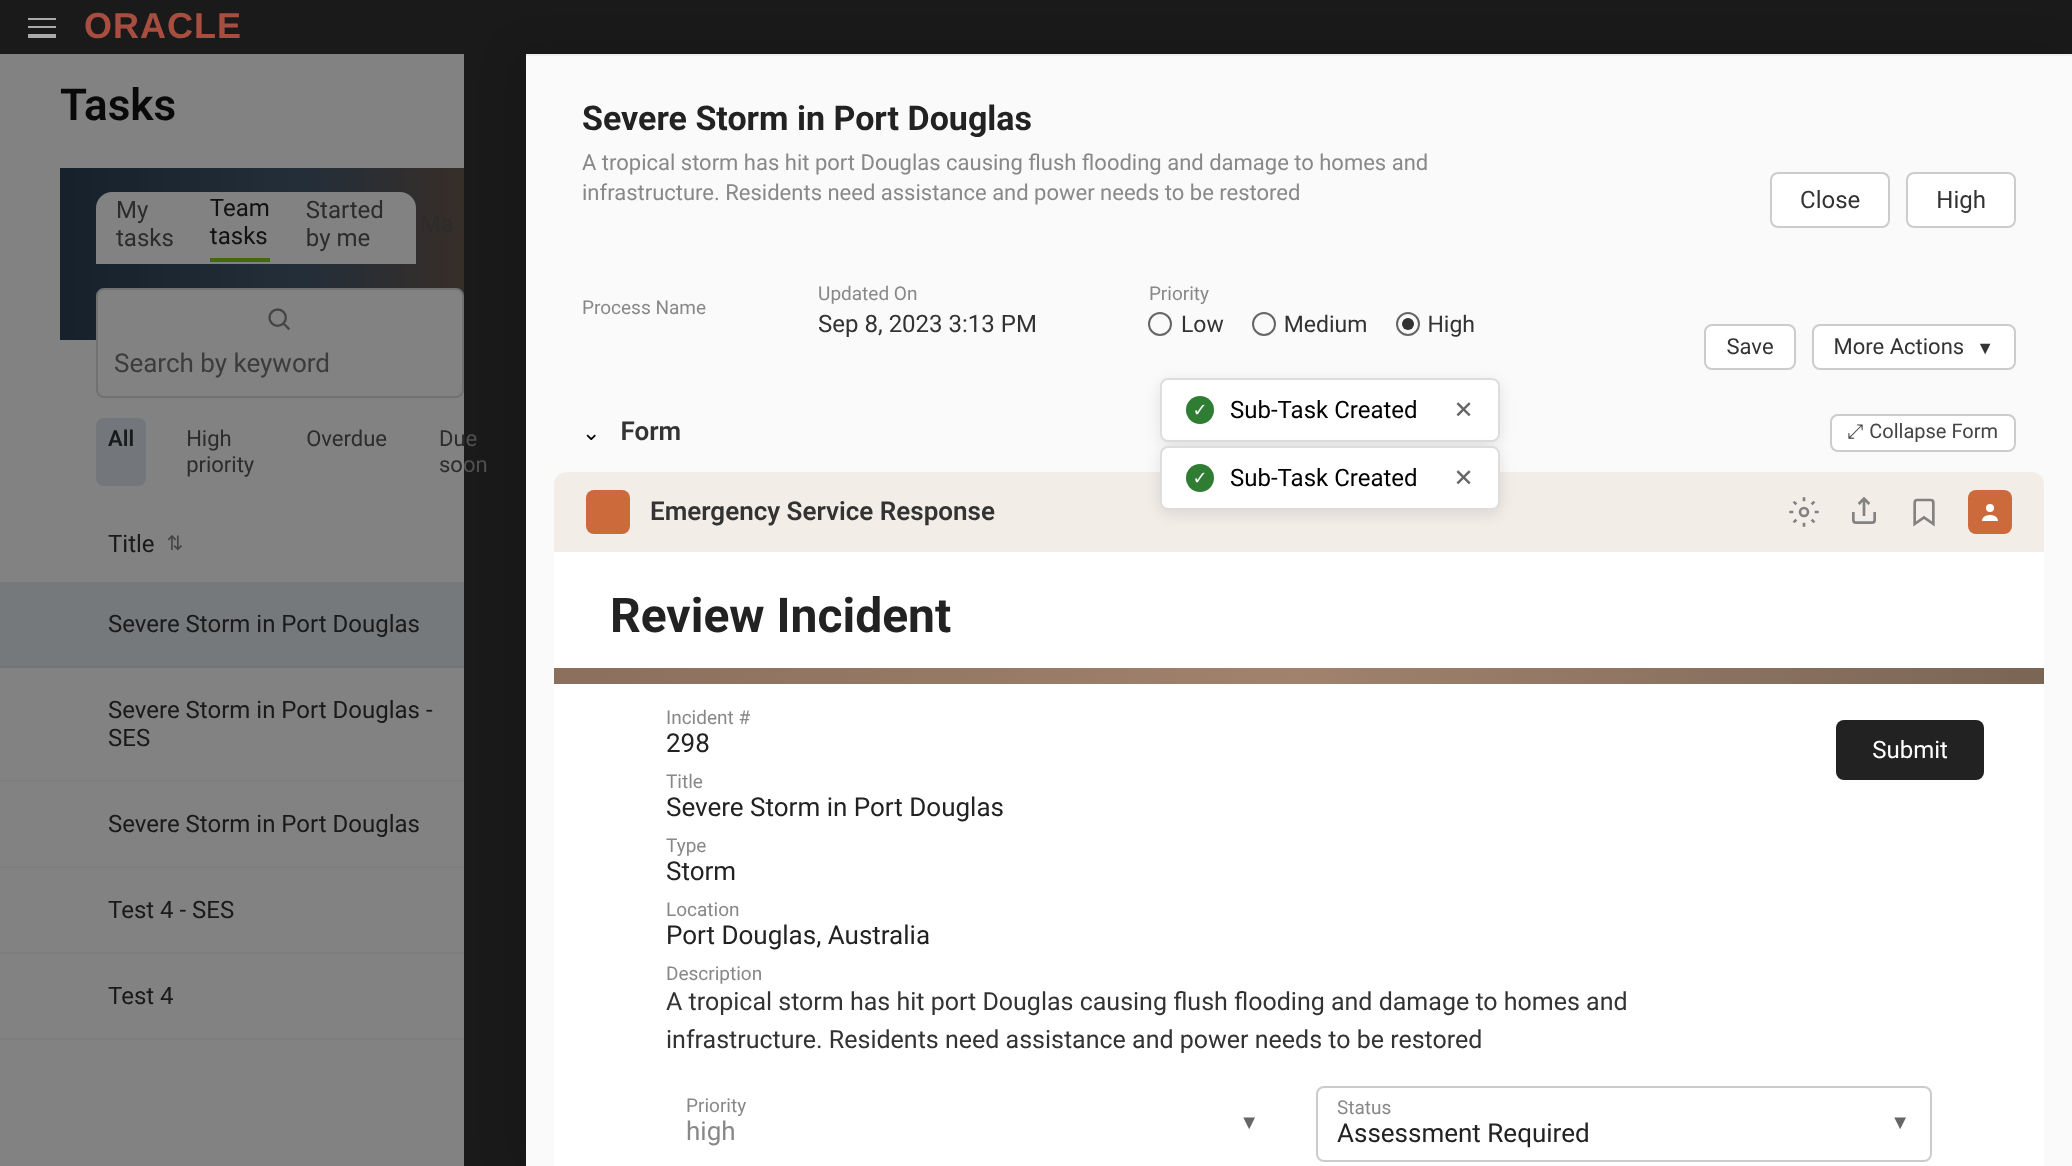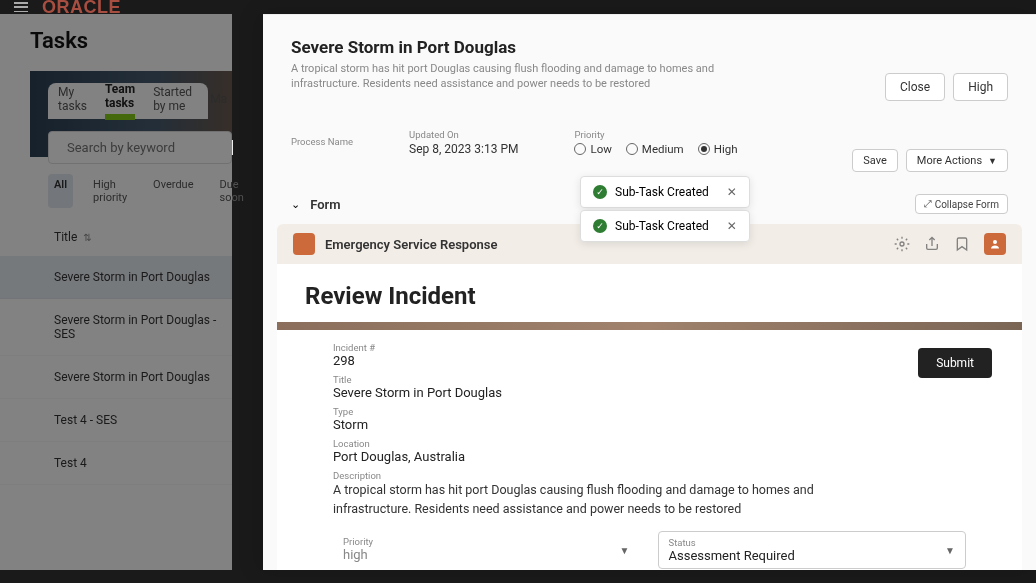--- a/index.html
+++ b/index.html
@@ -1,37 +1,37 @@
 <!DOCTYPE html>
 <html><head>
   <meta charset="utf-8">
   <style>
     * { margin: 0; padding: 0; box-sizing: border-box; font-family: -apple-system, BlinkMacSystemFont, "Segoe UI", Roboto, sans-serif; }
     body { width: 1036px; height: 583px; overflow: hidden; background: #1a1a1a; position: relative; }
     
     
-    .topbar { height: 14px; background: #1a1a1a; display: flex; align-items: center; padding: 0 14px; gap: 14px; }
+    .topbar { height: 27px; background: #1a1a1a; display: flex; align-items: center; padding: 0 14px; gap: 14px; }
     .hamburger { width: 14px; height: 10px; display: flex; flex-direction: column; justify-content: space-between; cursor: pointer; }
     .hamburger span { height: 1.5px; background: #aaa; }
     .oracle-logo { color: #c74634; font-family: Arial, sans-serif; font-weight: bold; font-size: 18px; letter-spacing: 0.5px; filter: grayscale(0.3); }
     
     
     .main { display: flex; height: calc(583px - 27px); position: relative; }
     
     
     .sidebar { width: 232px; background: #3d3d3d33; height: 100%; position: relative; }
     .sidebar-inner { background: #fff; height: 100%; opacity: 0.92; }
     .dimmer { position: absolute; inset: 0; background: rgba(0,0,0,0.45); z-index: 1; }
     .sidebar-content { position: relative; padding-top: 14px; }
     .sidebar h1 { font-size: 22px; font-weight: 600; color: #111; padding: 0 30px 18px; }
     .gradient-bar { height: 86px; background: linear-gradient(to right, #2a3f54 0%, #445a6f 60%, #6b5a4f 100%); margin: 0 0 0 30px; }
     .tabs { display: flex; gap: 18px; padding: 0 10px; background: #fff; margin: -86px 24px 0 48px; border-radius: 8px 8px 0 0; height: 36px; align-items: center; position: relative; top: 12px; }
     .tabs span { font-size: 12px; color: #555; padding-bottom: 4px; }
-    .tabs .active { font-weight: 700; color: #222; border-bottom: 6px solid #84cc16; }
-    .search-bar { margin: 24px 0 0 48px; background: #fff; padding: 8px 10px; display: flex; align-items: center; gap: 8px; border: 1px solid #ddd; border-radius: 4px; }
+    .tabs .active { font-weight: 400; color: #222; border-bottom: 2px solid #84cc16; }
+    .search-bar { margin: 24px 0 0 48px; background: #fff; padding: 8px 10px; display: flex; align-items: center; gap: 8px; border: 1px solid #ddd; border-radius: 4px; flex-direction: column; }
     .search-bar input { border: none; outline: none; font-size: 13px; flex: 1; color: #888; }
     .filters { display: flex; gap: 14px; padding: 10px 0 0 48px; font-size: 11px; background: #fff; }
     .filters span { color: #555; padding: 4px 6px; }
     .filters .active { background: #e0e8f0; border-radius: 4px; font-weight: 600; color: #333; }
     .list-header { padding: 12px 0 12px 54px; display: flex; gap: 6px; align-items: center; font-size: 12px; color: #333; background: #fff; margin-top: 10px; }
     .sort-icon { font-size: 10px; opacity: 0.6; }
     .task-list { background: #fff; }
     .task-item { padding: 14px 0 14px 54px; font-size: 12px; color: #333; border-bottom: 1px solid rgba(0,0,0,0.03); }
     .task-item.selected { background: #e8ecf2; }
     

